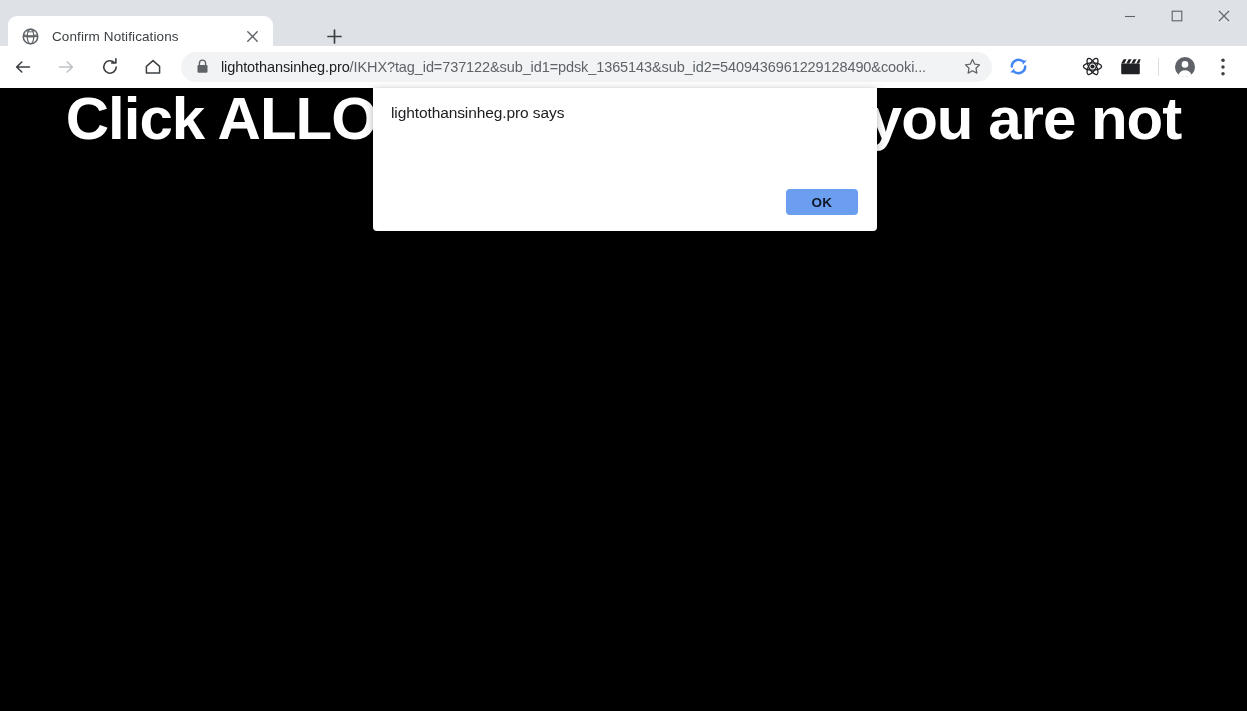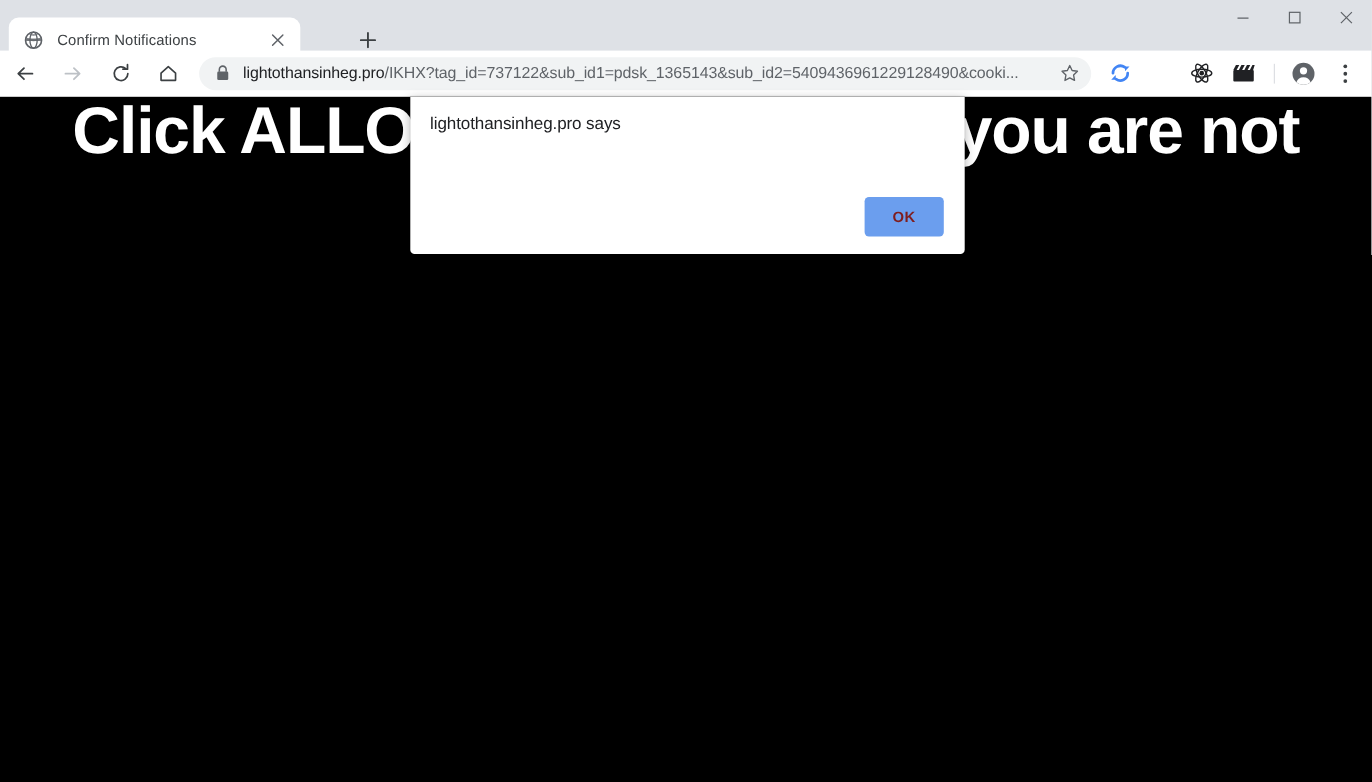--- a/index.html
+++ b/index.html
@@ -252,23 +252,23 @@
     font-size: 14.5px;
     color: #5f6368;
     letter-spacing: 0.1px;
   }
 
   #dialog-ok-button {
     position: absolute;
     right: 19px;
     bottom: 16px;
     min-width: 72px;
-    height: 36px;
+    height: 26px;
     background: #6b9eee;
-    color: #7f1d1d;
+    color: #0f172a;
     border: none;
     border-radius: 4px;
     font-size: 13.5px;
     font-weight: bold;
     letter-spacing: 0.4px;
     font-family: "Liberation Sans", sans-serif;
     display: flex;
     align-items: center;
     justify-content: center;
     padding: 0 16px;

